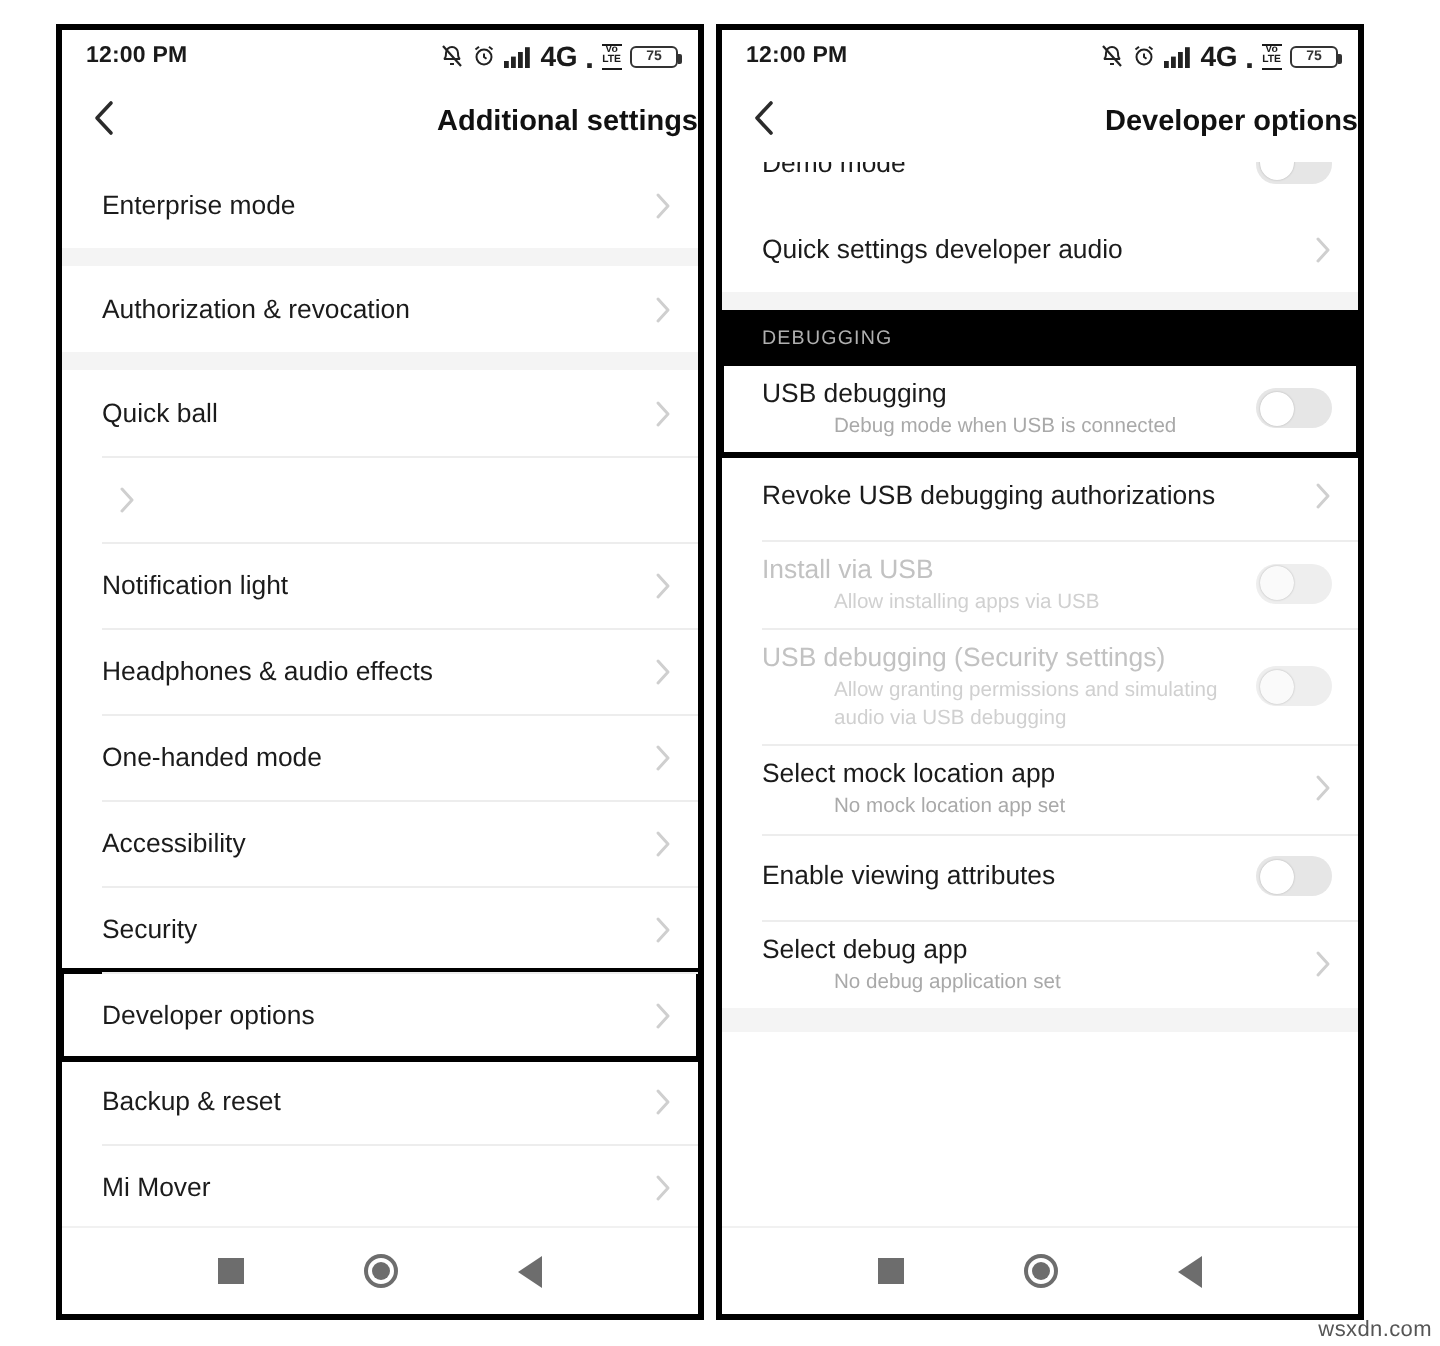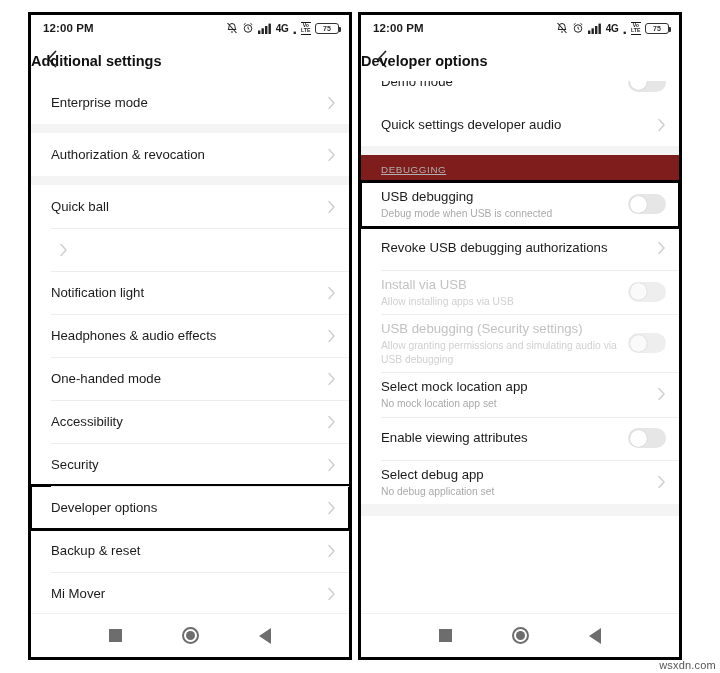--- a/index.html
+++ b/index.html
@@ -42,21 +42,21 @@
   }
   .status-icons {
     margin-left: auto;
     display: flex;
     align-items: center;
     gap: 4px;
     color: #222;
   }
   .status-icons svg { display: block; }
   .net-label {
-    font-size: 10px;
+    font-size: 14px;
     font-weight: bold;
     color: #1a1a1a;
     letter-spacing: -.2px;
   }
   .volte {
     font-size: 5.2px;
     font-weight: bold;
     line-height: 5.5px;
     text-align: center;
     color: #1a1a1a;
@@ -87,21 +87,21 @@
     background: #fff;
     position: relative;
   }
   .back-chevron {
     width: 42px; display: flex; align-items: center; justify-content: center;
     cursor: pointer;
   }
   .page-title {
     position: absolute;
     left: 0; right: 0;
-    text-align: left;
+    text-align: right;
     font-size: 14.5px;
     font-weight: bold;
     color: #111;
     pointer-events: none;
   }
 
   
   .list {
     flex: 1 1 auto;
     background: #fff;
@@ -130,20 +130,21 @@
   .row-title {
     font-size: 13.2px;
     color: #1b1b1b;
     line-height: 18px;
   }
   .row-sub {
     font-size: 10.3px;
     color: #a9a9a9;
     line-height: 13.5px;
     margin-top: 1px;
+    margin-left: 36px;
   }
   .row.disabled .row-title { color: #c2c2c2; }
   .row.disabled .row-sub   { color: #d0d0d0; }
 
   .chev {
     flex: 0 0 auto;
     margin-left: 8px;
     color: #cfcfcf;
     display: flex; align-items: center;
   }
@@ -161,26 +162,25 @@
     top: 1.5px; left: 1.5px;
     width: 17px; height: 17px;
     border-radius: 50%;
     background: #ffffff;
     box-shadow: 0 0 1px rgba(0,0,0,.25);
   }
   .switch.faded { background: #eeeeee; }
   .switch.faded .knob { background: #fafafa; }
 
   .section-head {
-    background: #7f1d1d;
+    background: #000000;
     padding: 9px 20px 7px 20px;
     font-size: 9.8px;
     letter-spacing: .6px;
     color: #b0b0b0;
-    text-decoration: underline;
   }
 
   
   .highlight {
     outline: 3px solid #000;
     outline-offset: -1px;
     z-index: 3;
     justify-content: flex-end;
   }
 

